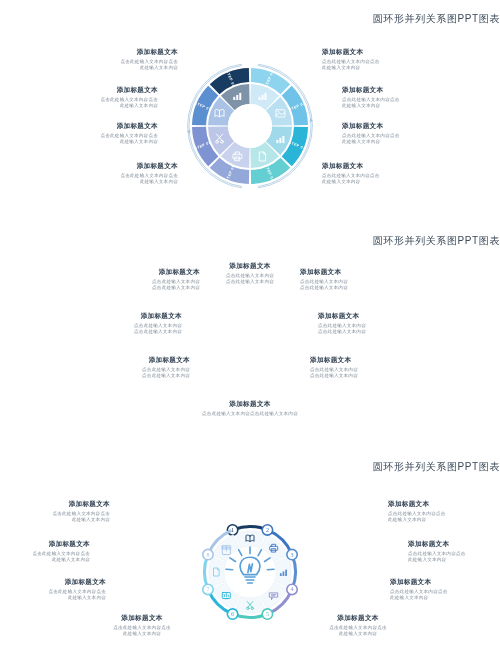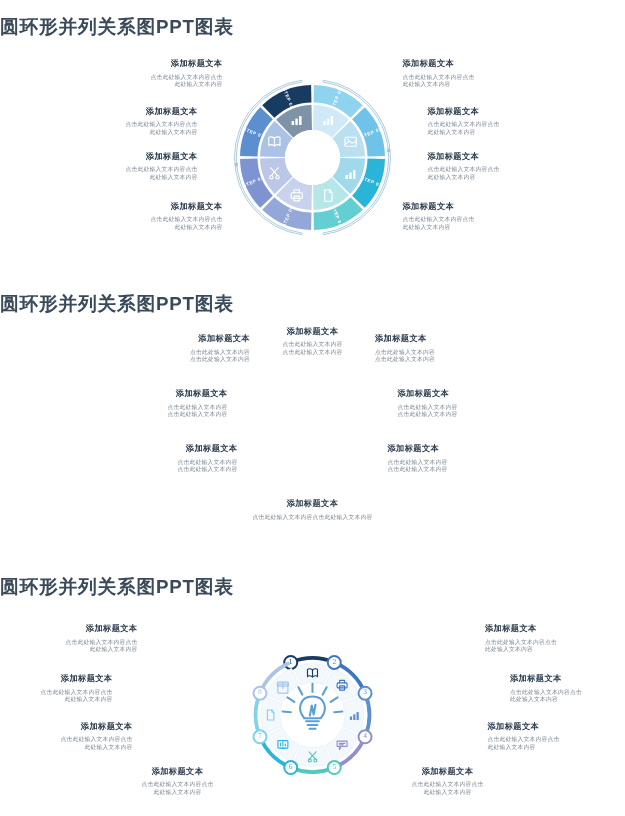--- a/index.html
+++ b/index.html
@@ -7,25 +7,25 @@
     margin: 0; padding: 0;
     width: 500px; height: 653px;
     background: #ffffff;
     font-family: "Liberation Sans", "DejaVu Sans", sans-serif;
     overflow: hidden;
   }
   .page { position: relative; width: 500px; height: 653px; background:#fff; }
 
   .section { position: relative; width: 500px; }
   .section-title {
-    text-align: left;
-    font-size: 15px;
+    text-align: right;
+    font-size: 10px;
     color: #3b4a5a;
     letter-spacing: 0.6px;
-    font-weight: 700;
+    font-weight: 400;
     padding-top: 2px;
   }
 
   
   .lbl { position: absolute; width: 118px; line-height: 1.35; }
   .lbl .t {
     font-size: 6.6px; color: #2f3f50; font-weight: 700;
     letter-spacing: 0.3px; margin-bottom: 2px;
   }
   .lbl .b { font-size: 4.6px; color: #7b8794; letter-spacing: 0.2px; }

